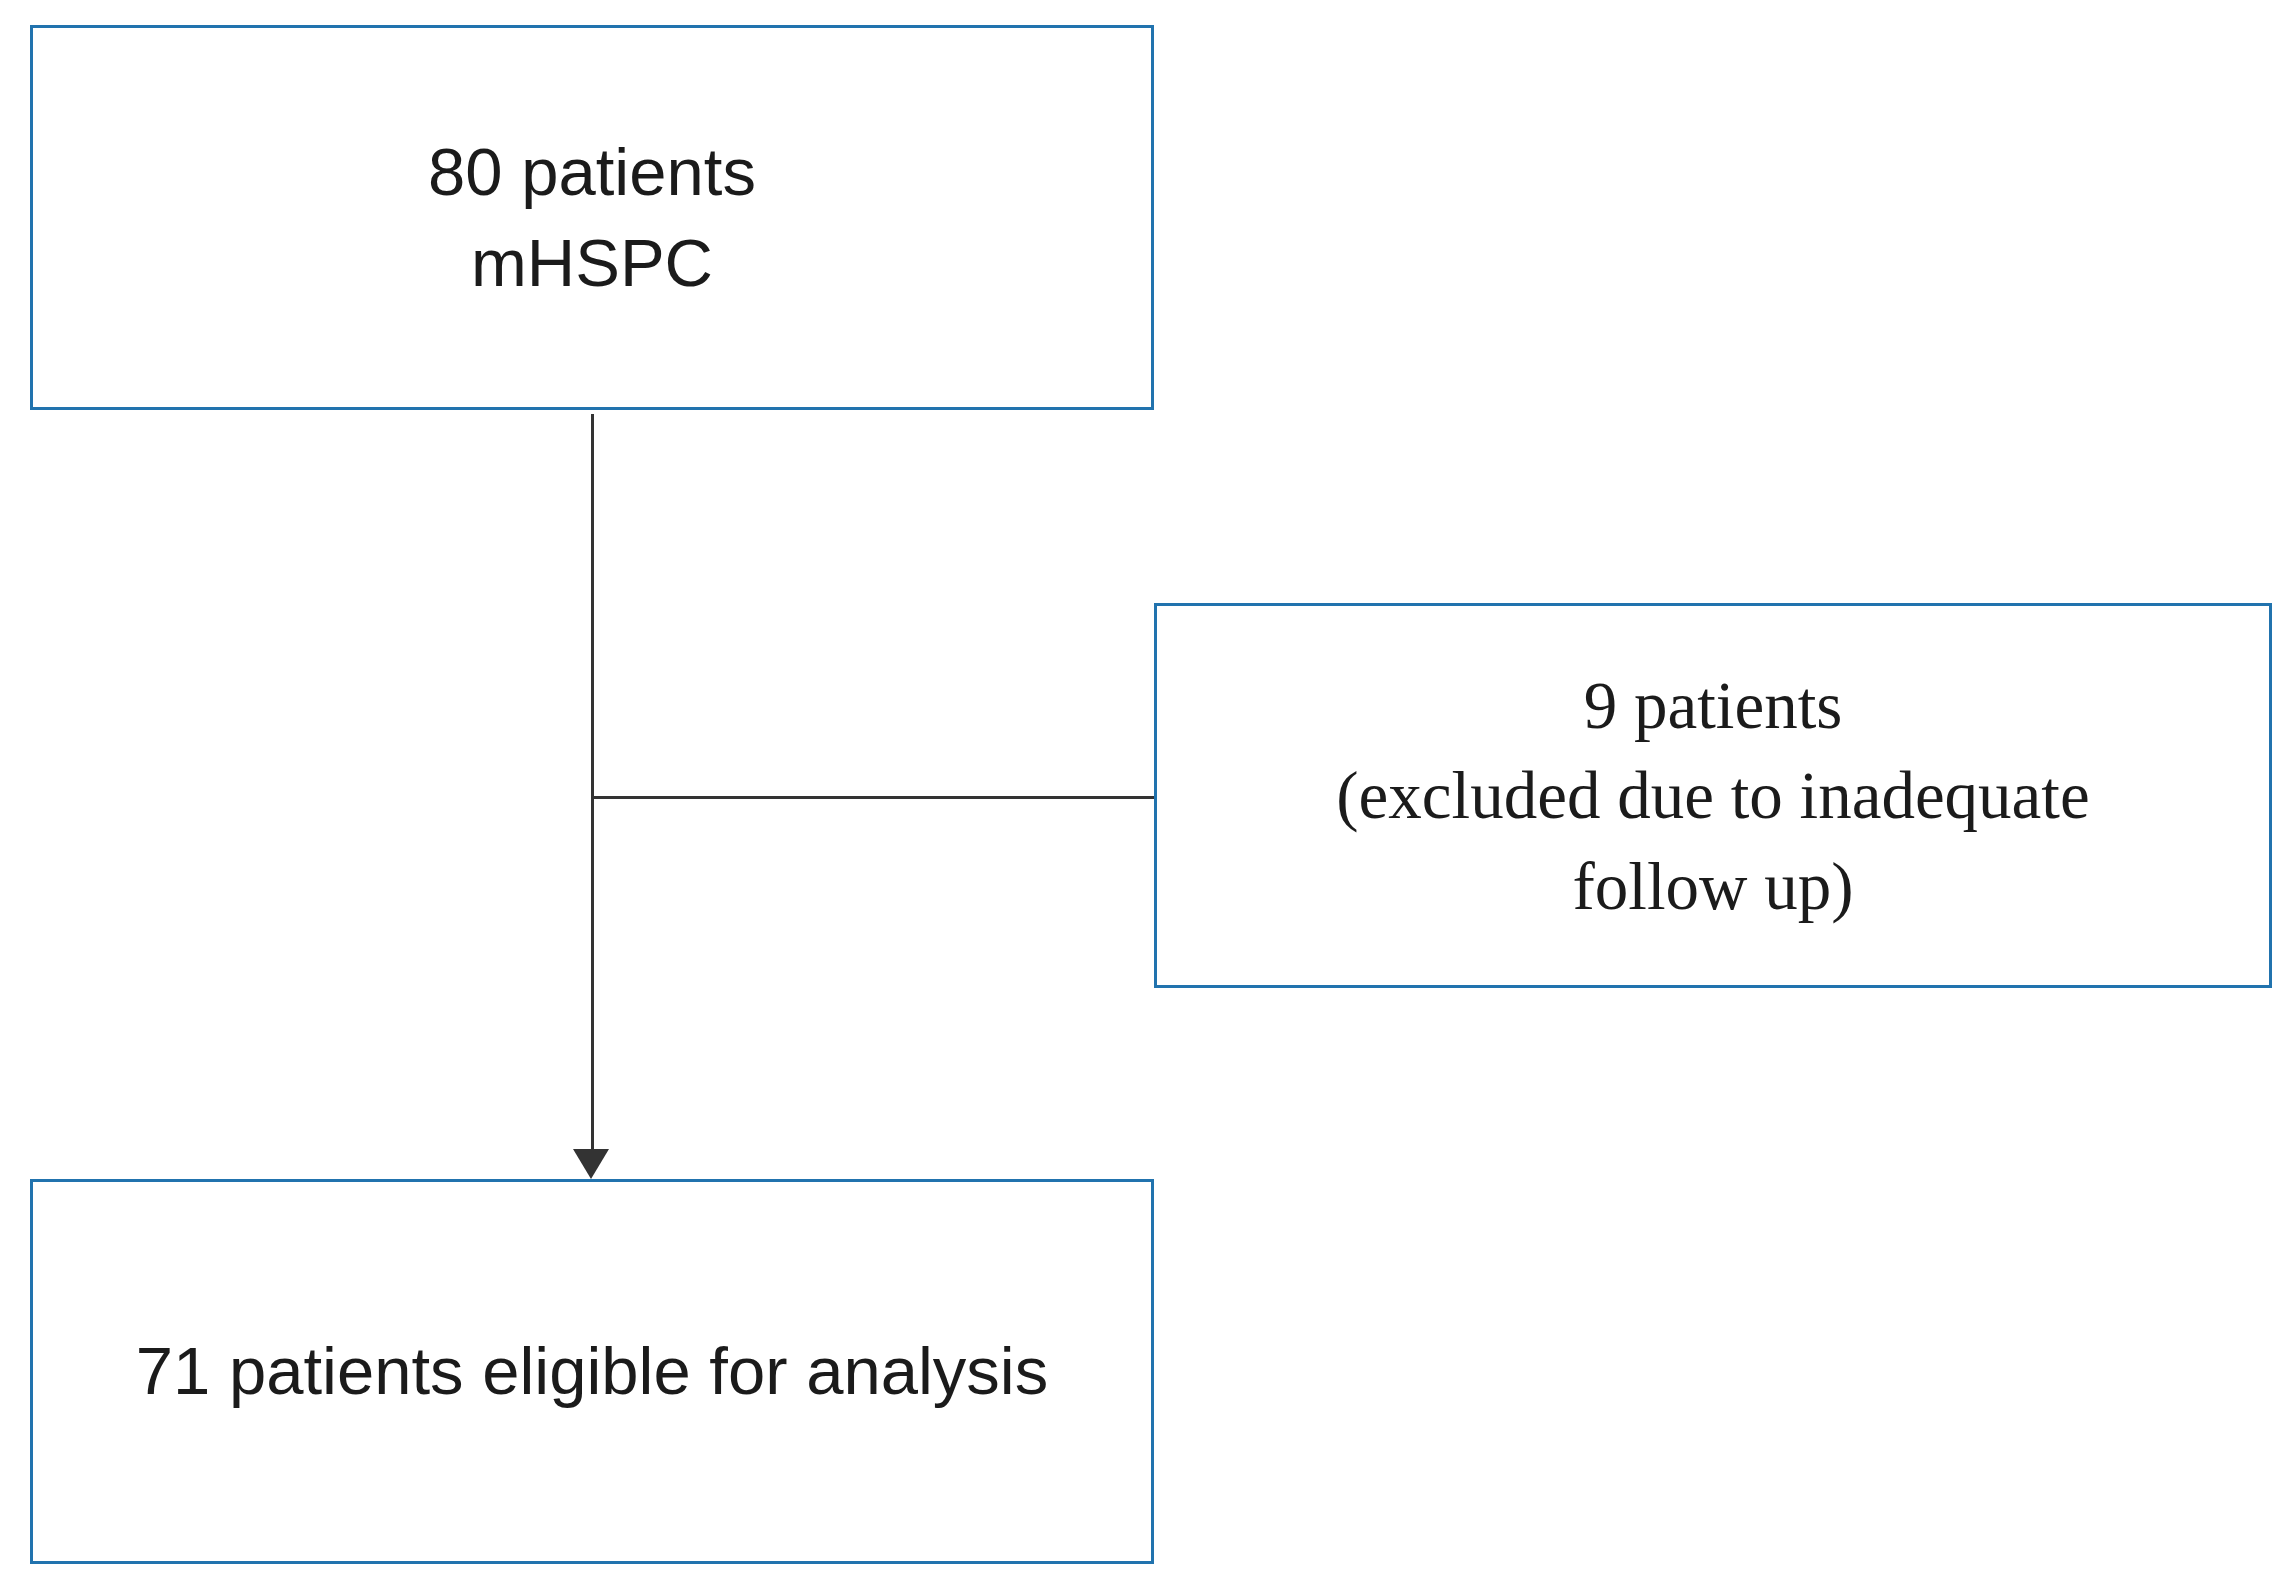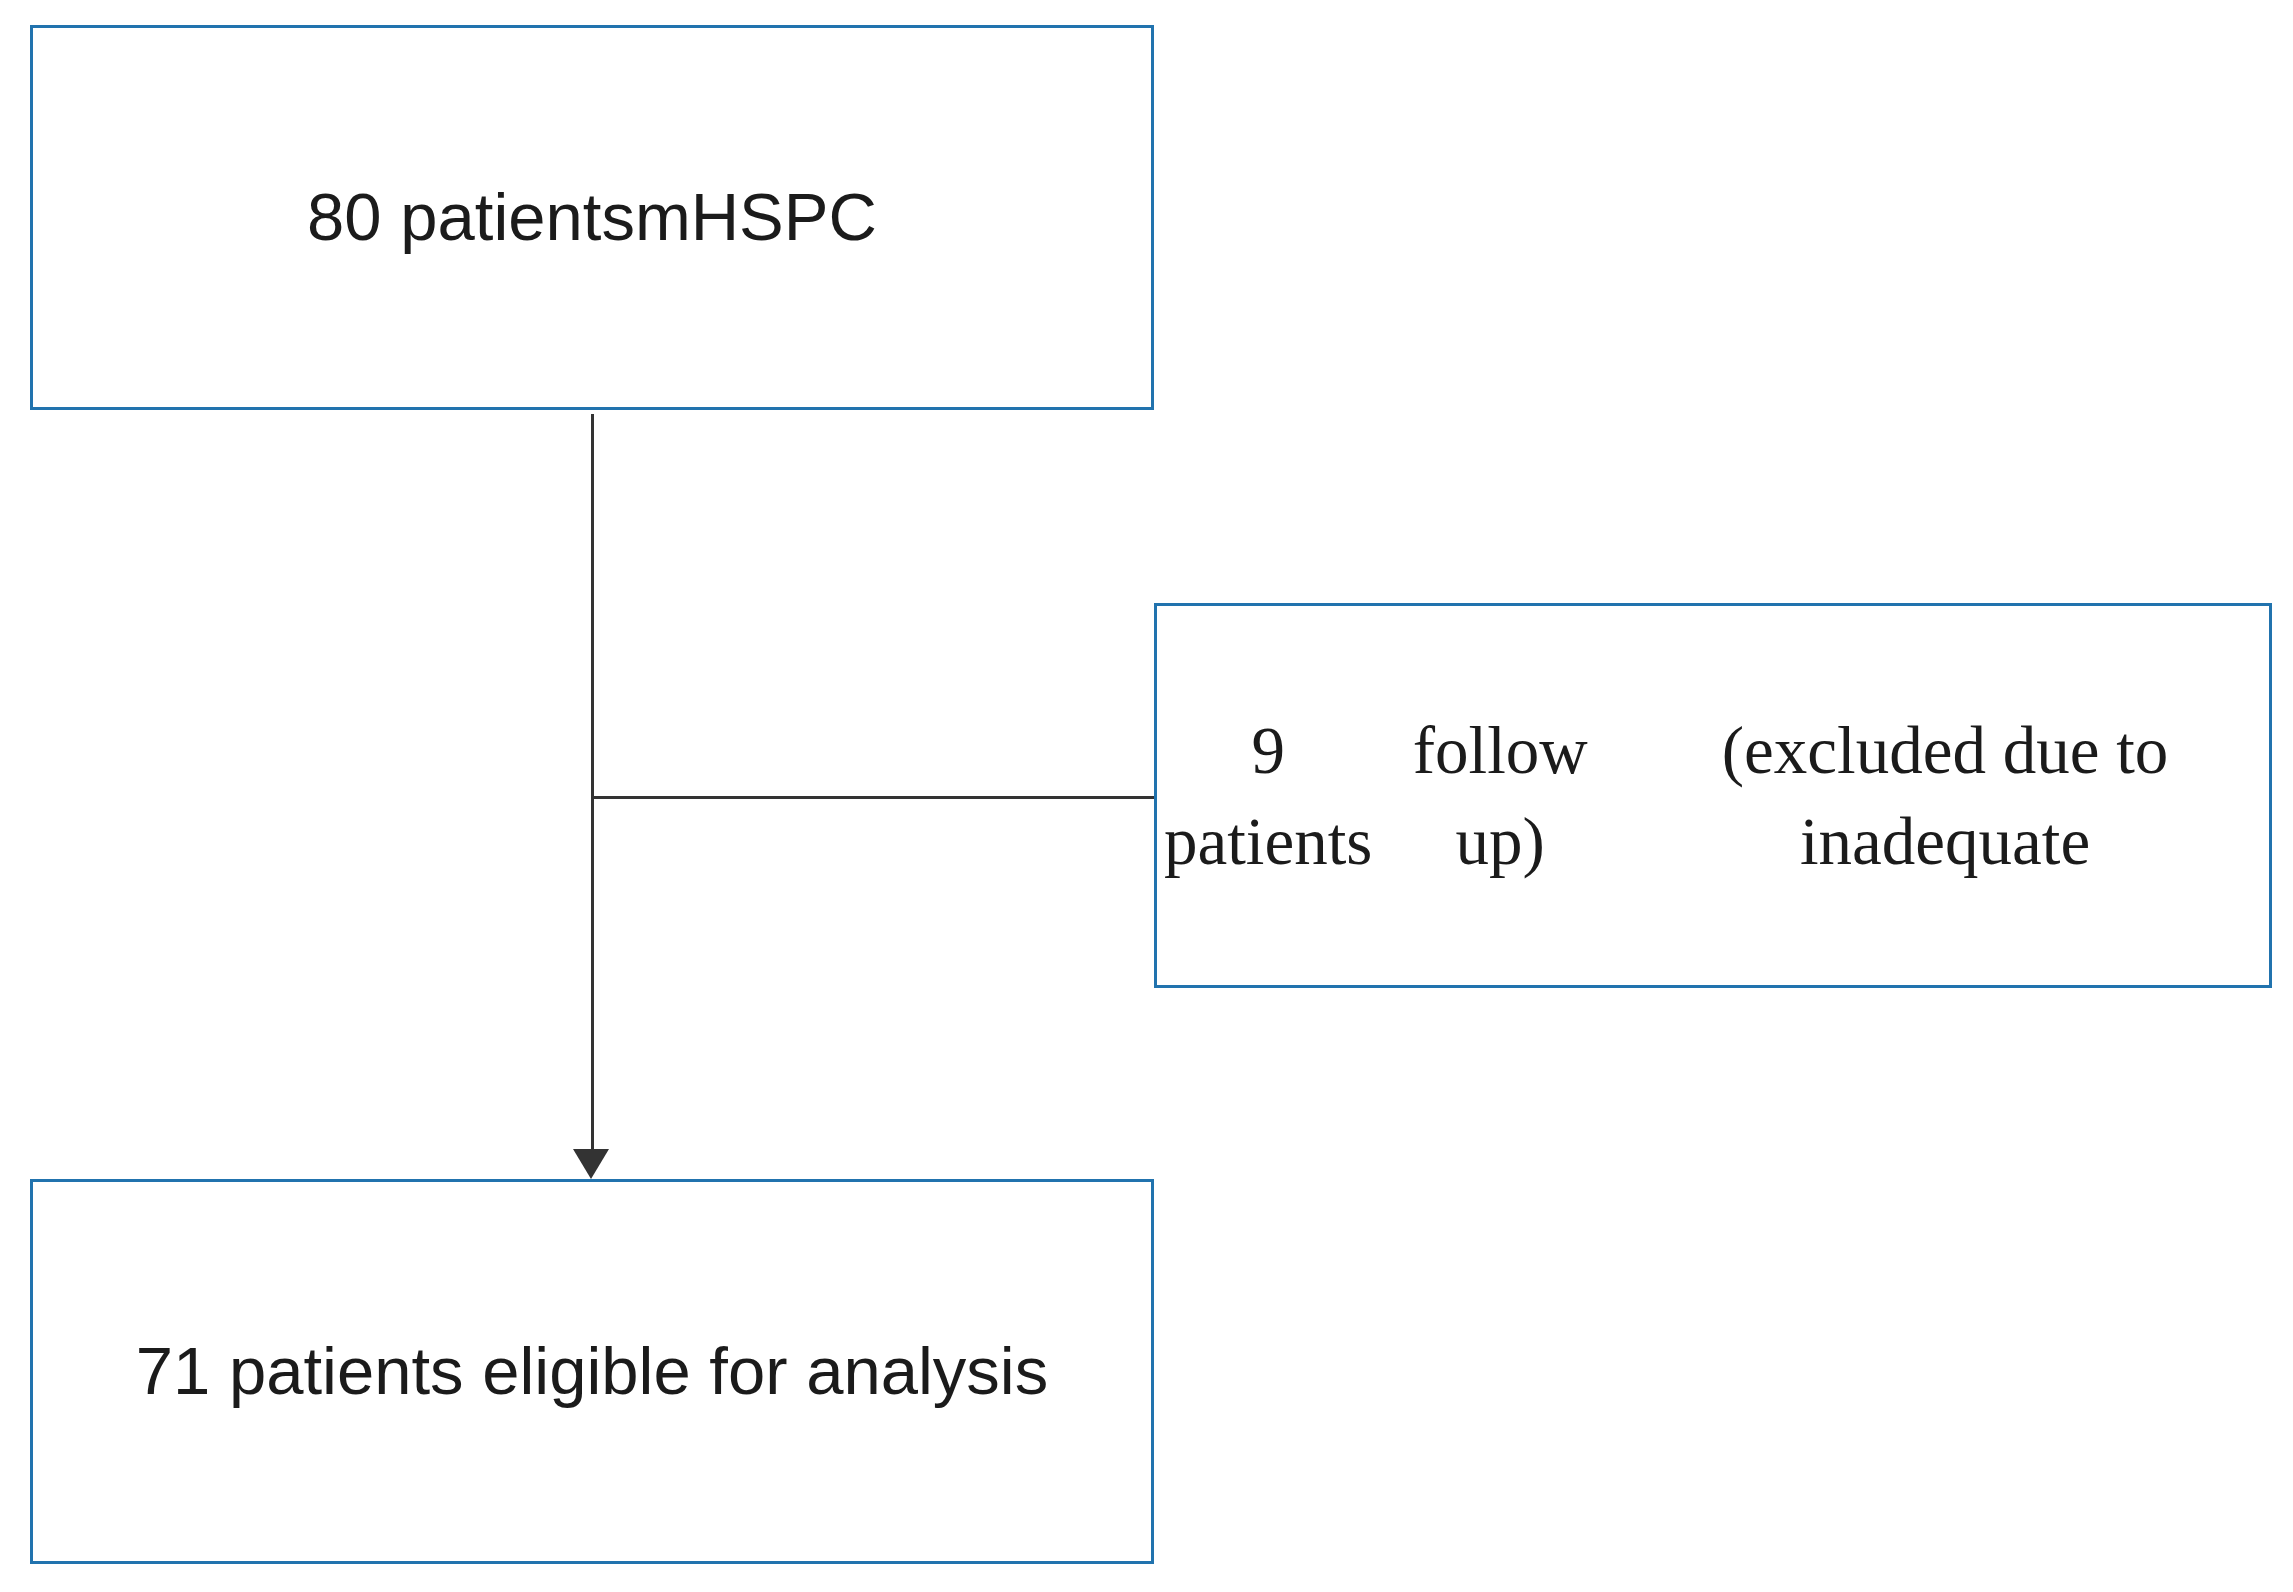--- a/index.html
+++ b/index.html
@@ -18,21 +18,21 @@
     width: 2293px;
     height: 1592px;
     background: var(--background);
     overflow: hidden;
   }
   .box {
     position: absolute;
     border: 3.7px solid var(--box-border);
     background: var(--background);
     display: flex;
-    flex-direction: row;
+    flex-direction: column;
     align-items: center;
     justify-content: center;
     text-align: center;
     color: var(--text);
     font-size: 67px;
     line-height: 1.35;
   }
   .box-total    { left: 30px;   top: 25px;   width: 1124px; height: 385px; }
   .box-excluded { left: 1154px; top: 603px;  width: 1118px; height: 385px; font-family: Liberation Serif, serif; }
   .box-eligible { left: 30px;   top: 1179px; width: 1124px; height: 385px; }
@@ -67,22 +67,22 @@
     <span class="line">80 patients</span>
     <span class="line">mHSPC</span>
   </div>
 
   <div class="vline"></div>
   <div class="hline"></div>
   <div class="arrowhead"></div>
 
   <div class="box box-excluded">
     <span class="line">9 patients</span>
+    <span class="line">(excluded due to inadequate</span>
     <span class="line">follow up)</span>
-    <span class="line">(excluded due to inadequate</span>
   </div>
 
   <div class="box box-eligible">
     <span class="line">71 patients eligible for analysis</span>
   </div>
 
 </div>
 
 
 </body></html>

